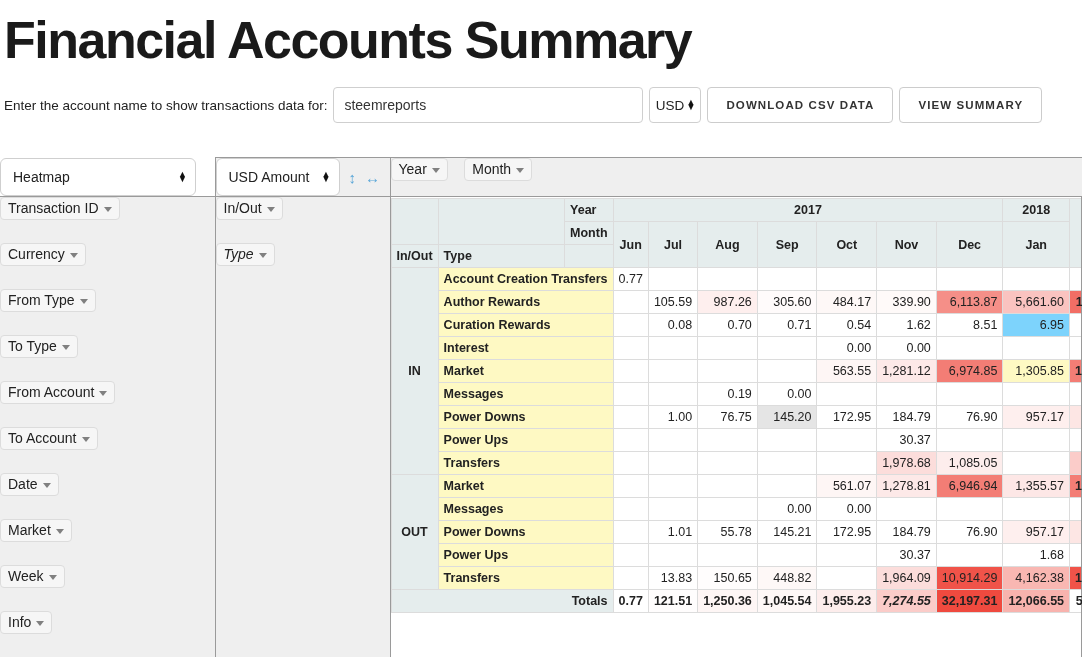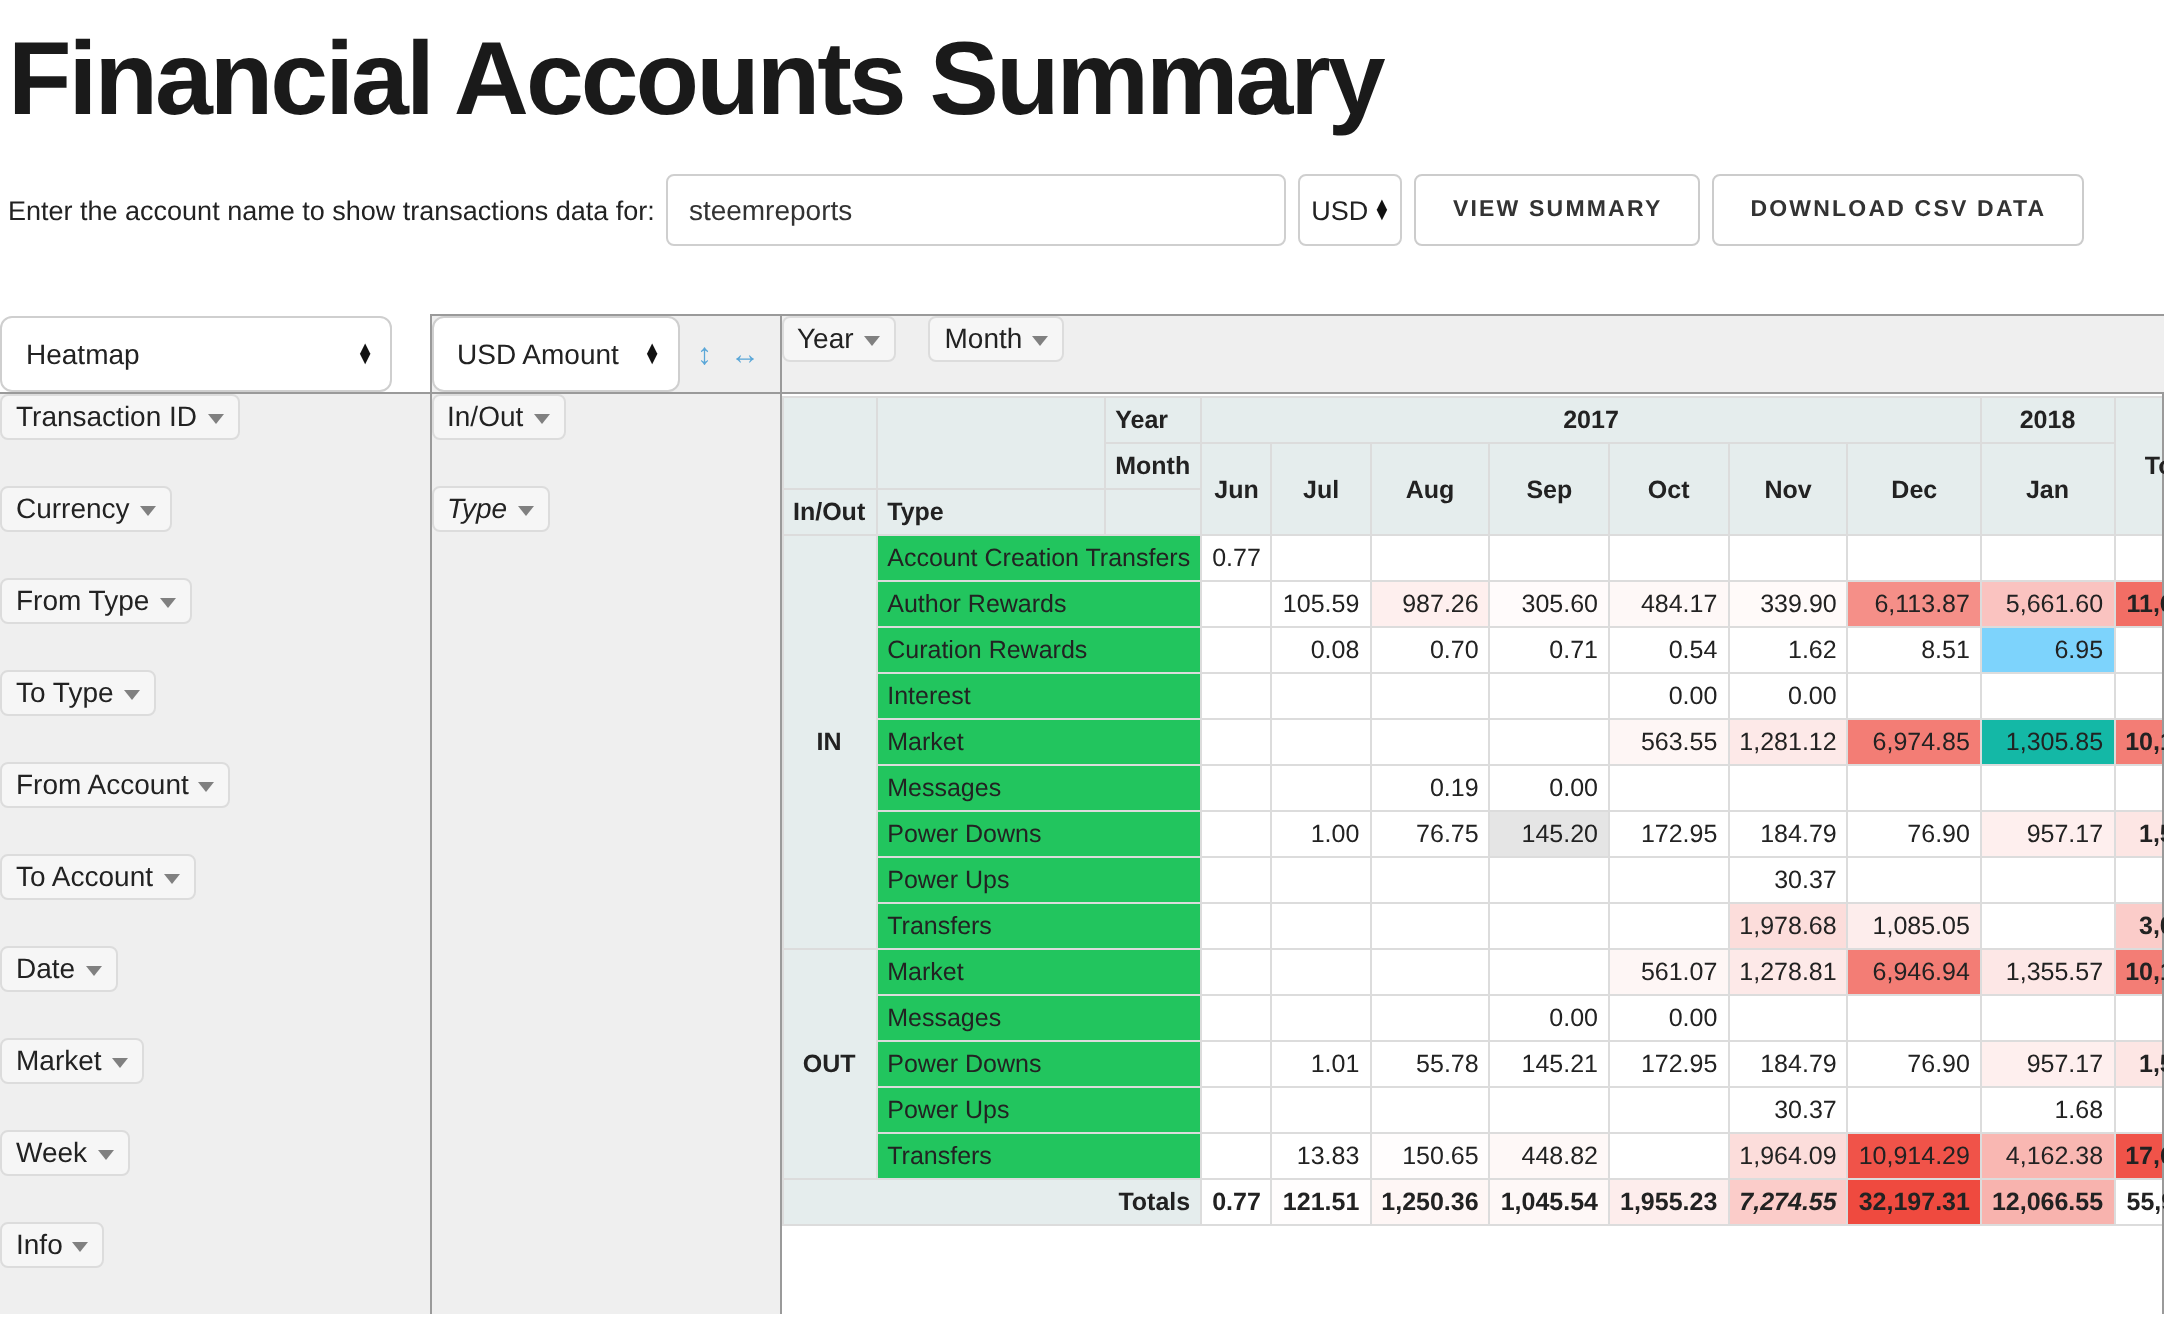--- a/index.html
+++ b/index.html
@@ -174,22 +174,22 @@
     background: #e5eded;
     font-weight: bold;
     text-align: center;
   }
   #data-table th.pvt-totalhdr {
     background: #e5eded;
     font-weight: bold;
     text-align: center;
   }
   #data-table td.pvt-rowlbl {
-    background: #22c55e;
-    font-weight: normal;
+    background: #fef9c3;
+    font-weight: bold;
     text-align: left;
     white-space: nowrap;
   }
   #data-table td.pvt-inout {
     background: #e5eded;
     font-weight: bold;
     text-align: center;
     vertical-align: middle;
     width: 40px;
   }
@@ -214,22 +214,22 @@
 <div id="account-bar">
   <span class="bar-label">Enter the account name to show transactions data for:</span>
   <input id="account-input" type="text" value="steemreports" style="">
   <div class="currency-select">
     <span>USD</span>
     <span class="spin">
         <span>▲</span>
         <span>▼</span>
       </span>
   </div>
+  <button class="act-btn">DOWNLOAD CSV DATA</button>
   <button class="act-btn">VIEW SUMMARY</button>
-  <button class="act-btn">DOWNLOAD CSV DATA</button>
 </div>
 
 <table id="pivot">
     <tbody>
 
   <tr>
     <td class="cell-renderer">
       <div class="styled-select renderer">
         <span>Heatmap</span>
         <span class="spin">
@@ -400,21 +400,21 @@
               </tr>
               <tr>
                 <td class="pvt-rowlbl w-type" colspan="2">Market</td>
                 <td class="val w-mon" style="background: rgb(255, 255, 255);"></td>
                 <td class="val w-mon" style="background: rgb(255, 255, 255);"></td>
                 <td class="val w-mon" style="background: rgb(255, 255, 255);"></td>
                 <td class="val w-mon" style="background: rgb(255, 255, 255);"></td>
                 <td class="val w-mon" style="background: rgb(254, 246, 245);">563.55</td>
                 <td class="val w-mon" style="background: rgb(253, 233, 232);">1,281.12</td>
                 <td class="val w-mon" style="background: rgb(243, 125, 117);">6,974.85</td>
-                <td class="val w-mon" style="background: #14b8a6;">1,305.85</td>
+                <td class="val w-mon" style="background: #fef9c3;">1,305.85</td>
                 <td class="val tot w-tot" style="background: rgb(243, 125, 117);">10,125.38</td>
               </tr>
               <tr>
                 <td class="pvt-rowlbl w-type" colspan="2">Messages</td>
                 <td class="val w-mon" style="background: rgb(255, 255, 255);"></td>
                 <td class="val w-mon" style="background: rgb(255, 255, 255);"></td>
                 <td class="val w-mon" style="background: rgb(255, 255, 255);">0.19</td>
                 <td class="val w-mon" style="background: rgb(255, 255, 255);">0.00</td>
                 <td class="val w-mon" style="background: rgb(255, 255, 255);"></td>
                 <td class="val w-mon" style="background: rgb(255, 255, 255);"></td>

